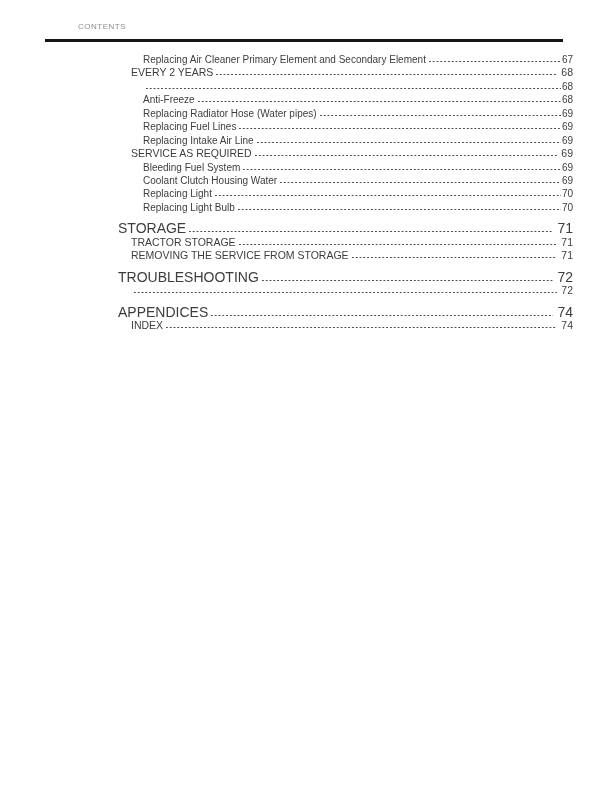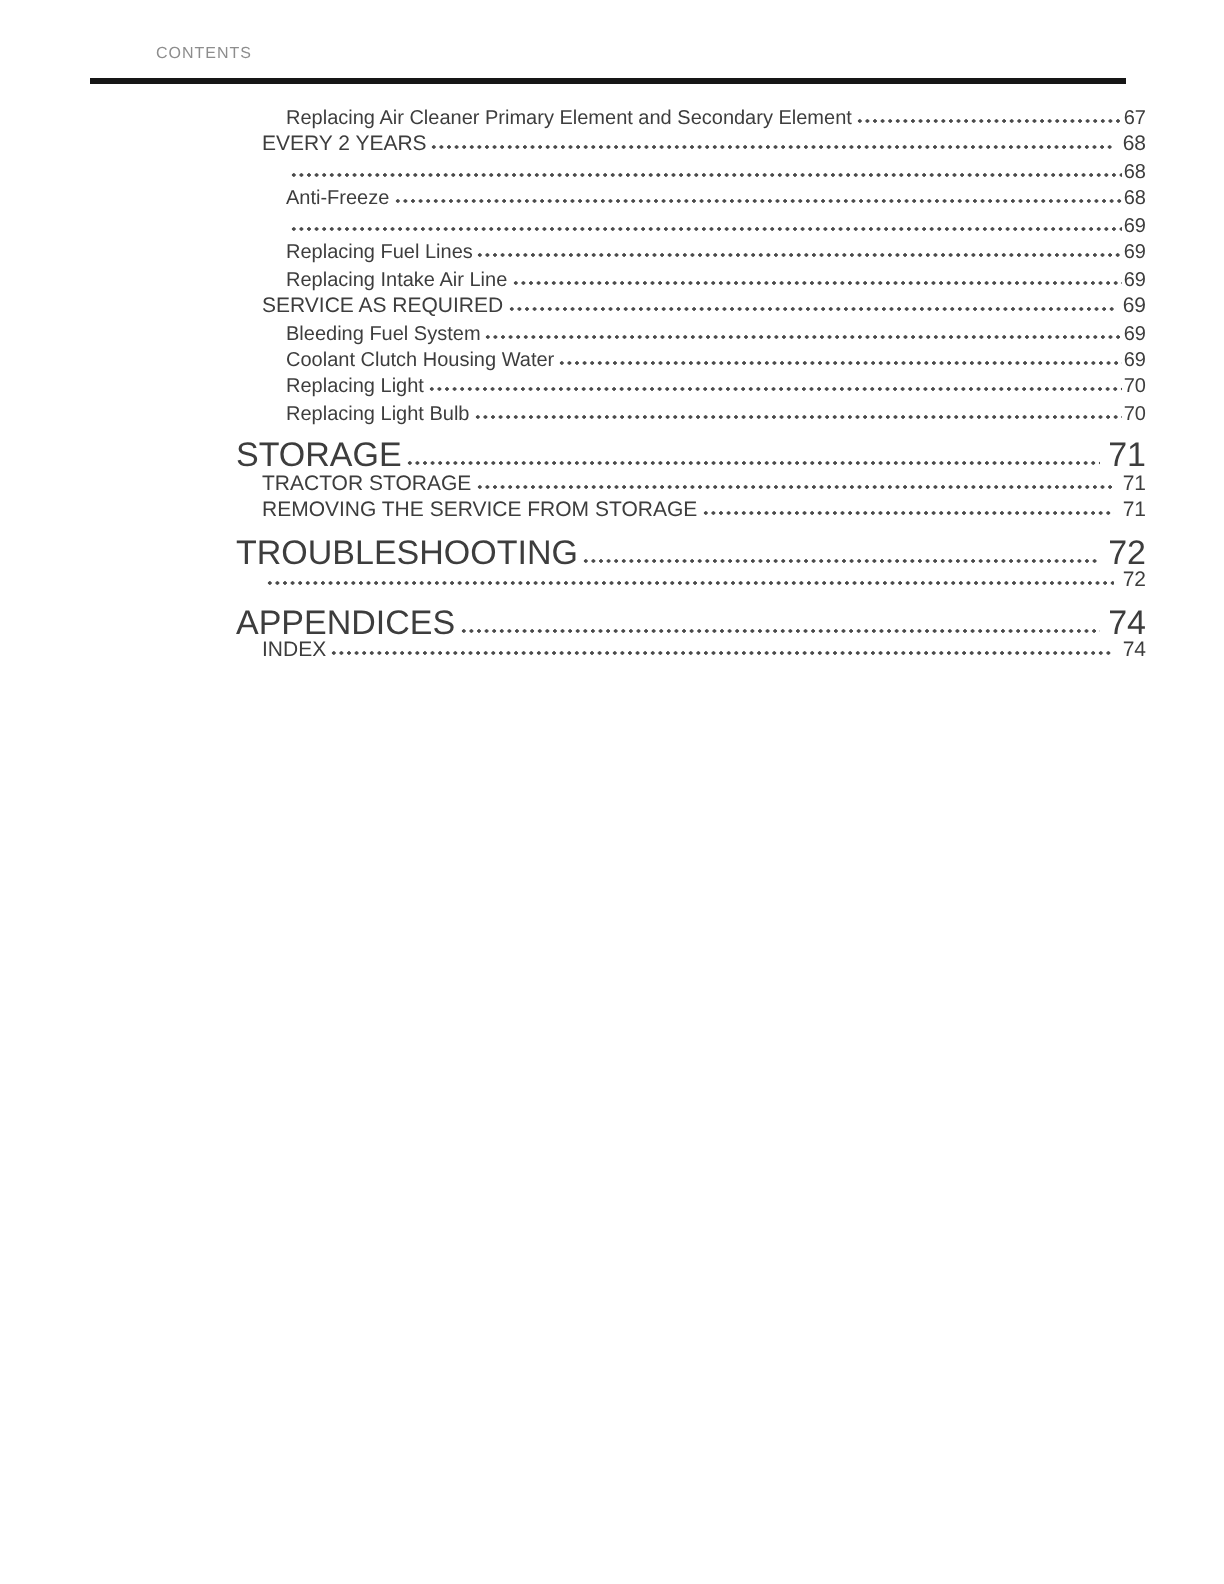--- a/index.html
+++ b/index.html
@@ -44,21 +44,21 @@
     width: 455px;
     margin-left: 40px;
   }
   .toc-row {
     display: flex;
     align-items: baseline;
     white-space: nowrap;
     line-height: 13.4px;
   }
   .toc-row.lvl0 {
-    font-size: 17px;
+    font-size: 14px;
     padding-left: 0;
     line-height: 14.3px;
   }
   .toc-row.lvl1 {
     font-size: 10.5px;
     padding-left: 13px;
     line-height: 13.6px;
   }
   .toc-row.lvl2 {
     font-size: 10px;
@@ -108,20 +108,21 @@
       <div class="toc-row lvl2">
         <span class="leader"></span>
         <span class="pagenum">68</span>
       </div>
       <div class="toc-row lvl2">
         <span class="title">Anti-Freeze</span>
         <span class="leader"></span>
         <span class="pagenum">68</span>
       </div>
       <div class="toc-row lvl2">
+        <span class="title">Replacing Radiator Hose (Water pipes)</span>
         <span class="leader"></span>
         <span class="pagenum">69</span>
       </div>
       <div class="toc-row lvl2">
         <span class="title">Replacing Fuel Lines</span>
         <span class="leader"></span>
         <span class="pagenum">69</span>
       </div>
       <div class="toc-row lvl2">
         <span class="title">Replacing Intake Air Line</span>

